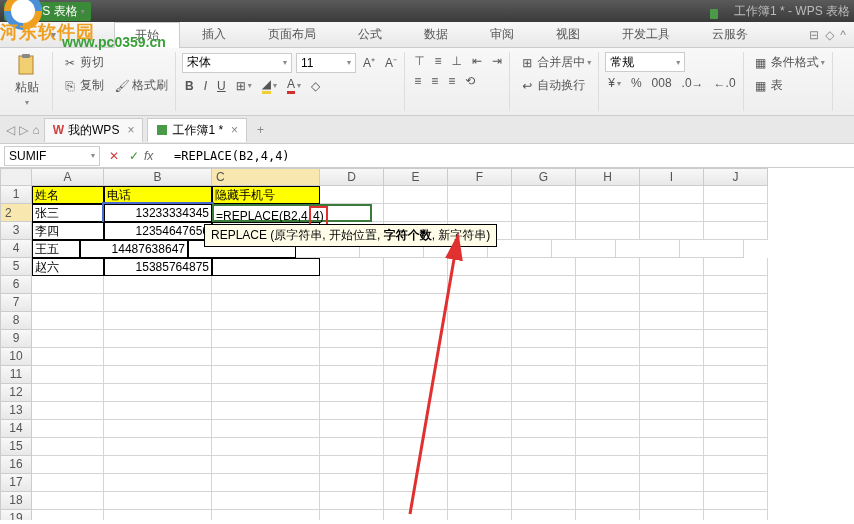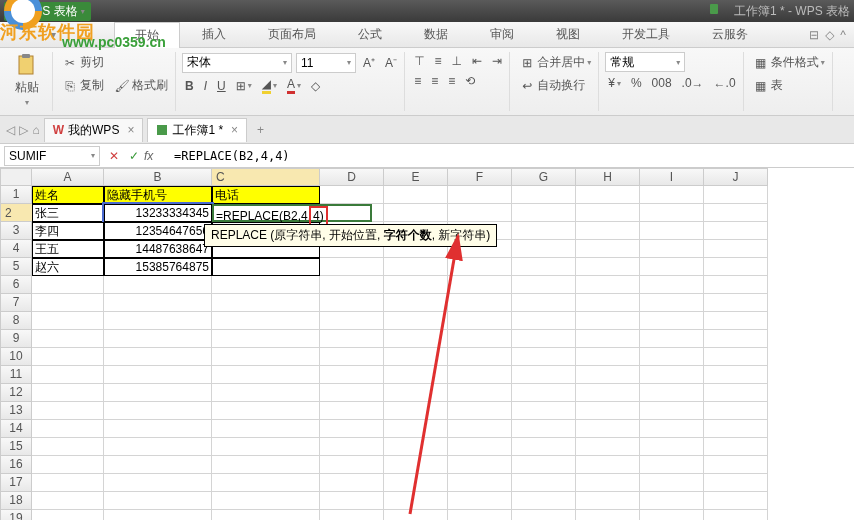--- a/index.html
+++ b/index.html
@@ -1,21 +1,21 @@
 <!DOCTYPE html>
 <html><head>
 <meta charset="utf-8">
 <style>
 *{box-sizing:border-box;margin:0;padding:0;font-family:"Microsoft YaHei",SimSun,sans-serif;font-size:12px}
 body{background:#fff;width:854px;height:524px;overflow:hidden;position:relative}
 .titlebar{height:22px;background:linear-gradient(#5a5a5a,#3a3a3a);display:flex;align-items:center;color:#fff;padding:0 4px}
 .app-tag{background:#3a8a3a;padding:1px 6px;border-radius:2px;display:flex;align-items:center;gap:3px}
 .app-tag svg{width:10px;height:10px}
 .titlebar-spacer{flex:1;text-align:center;color:#ccc}
-.titlebar-doc{display:flex;align-items:flex-start;gap:14px;color:#bbb}
+.titlebar-doc{display:flex;align-items:flex-end;gap:14px;color:#bbb}
 .menubar{height:26px;background:linear-gradient(#f8f8f8,#e8e8e8);border-bottom:1px solid #ccc;display:flex;align-items:center;position:relative}
 .wm-logo{width:48px;height:40px;position:absolute;left:4px;top:-8px;z-index:5}
 .logo-circle{width:38px;height:38px;border-radius:50%;background:conic-gradient(#4a90d9 0 90deg,#f0a020 90deg 180deg,#4a90d9 180deg 270deg,#f0a020 270deg);position:relative}
 .logo-circle::after{content:"";position:absolute;inset:7px;background:#fff;border-radius:50%}
 .watermark{position:absolute;left:0;top:20px;font-size:18px;font-weight:bold;color:#f0a020;z-index:6;letter-spacing:1px}
 .watermark-url{position:absolute;left:62px;top:34px;color:#3aa03a;font-size:14px;font-weight:bold;z-index:6}
 .menu-items{display:flex;margin-left:54px;gap:2px}
 .menu-item{padding:4px 20px;color:#555;cursor:pointer}
 .menu-item.active{background:#fff;border:1px solid #ccc;border-bottom:none}
 .menu-caret{width:10px;margin-left:-8px;color:#888;display:flex;align-items:center}
@@ -294,22 +294,22 @@
       <div class="rh">14</div>
       <div class="rh">15</div>
       <div class="rh">16</div>
       <div class="rh">17</div>
       <div class="rh">18</div>
       <div class="rh">19</div>
     </div>
     <div class="cells">
       <div class="row">
         <div class="cell hdr" style="width:72px">姓名</div>
+        <div class="cell hdr w2">电话</div>
         <div class="cell hdr w2">隐藏手机号</div>
-        <div class="cell hdr w2">电话</div>
         <div class="cell narrow"></div>
           <div class="cell narrow"></div>
           <div class="cell narrow"></div>
           <div class="cell narrow"></div>
           <div class="cell narrow"></div>
           <div class="cell narrow"></div>
           <div class="cell narrow"></div>
       </div>
       <div class="row">
         <div class="cell bord" style="width:72px">张三</div>
@@ -329,21 +329,21 @@
         <div class="cell bord w2"></div>
         <div class="cell narrow"></div>
           <div class="cell narrow"></div>
           <div class="cell narrow"></div>
           <div class="cell narrow"></div>
           <div class="cell narrow"></div>
           <div class="cell narrow"></div>
           <div class="cell narrow"></div>
       </div>
       <div class="row">
-        <div class="cell bord" style="width:72px">王五</div>
+        <div class="cell bord" style="width:48px">王五</div>
         <div class="cell bord w2 num">14487638647</div>
         <div class="cell bord w2"></div>
         <div class="cell narrow"></div>
           <div class="cell narrow"></div>
           <div class="cell narrow"></div>
           <div class="cell narrow"></div>
           <div class="cell narrow"></div>
           <div class="cell narrow"></div>
           <div class="cell narrow"></div>
       </div>

